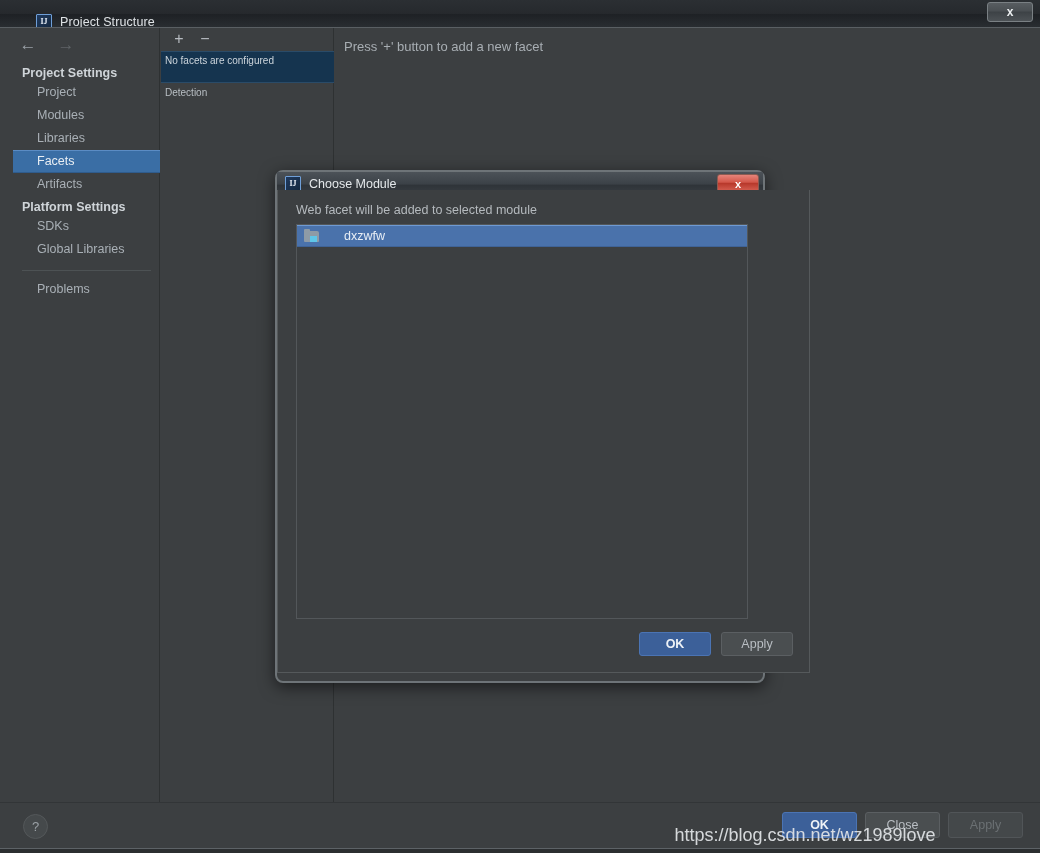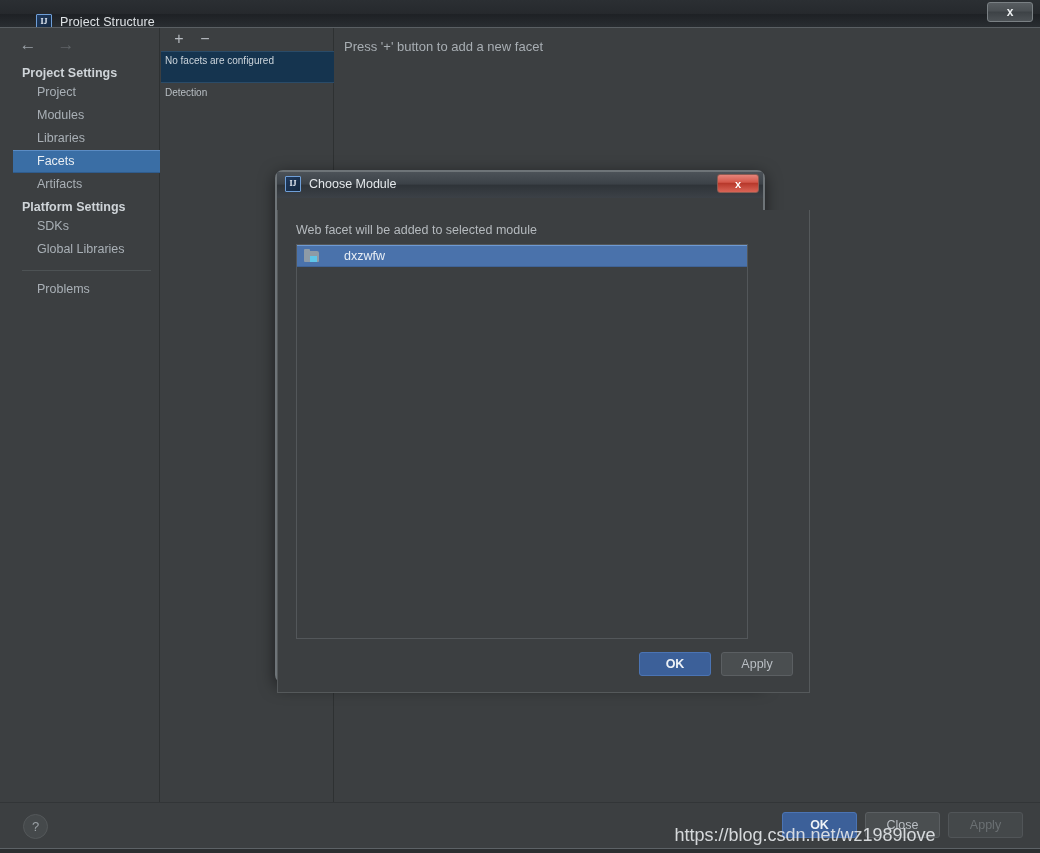--- a/index.html
+++ b/index.html
@@ -335,21 +335,21 @@
     border: 1px solid #8b5b52;
     box-sizing: border-box;
     background: linear-gradient(to bottom, #e5847a 0%, #d3574a 42%, #b8392c 50%, #d96456 100%);
     display: flex; align-items: center; justify-content: center;
     color: #ffffff;
     font-size: 11px;
     font-weight: bold;
   }
   .dlg-body {
     position: absolute;
-    left: 0; top: 38px;
+    left: 0; top: 18px;
     width: 533px;
     height: 483px;
     background: #3c3f41;
     border: 1px solid #55595b;
     border-top: none;
     box-sizing: border-box;
   }
   .dlg-label {
     position: absolute;
     left: 18px; top: 13px;

